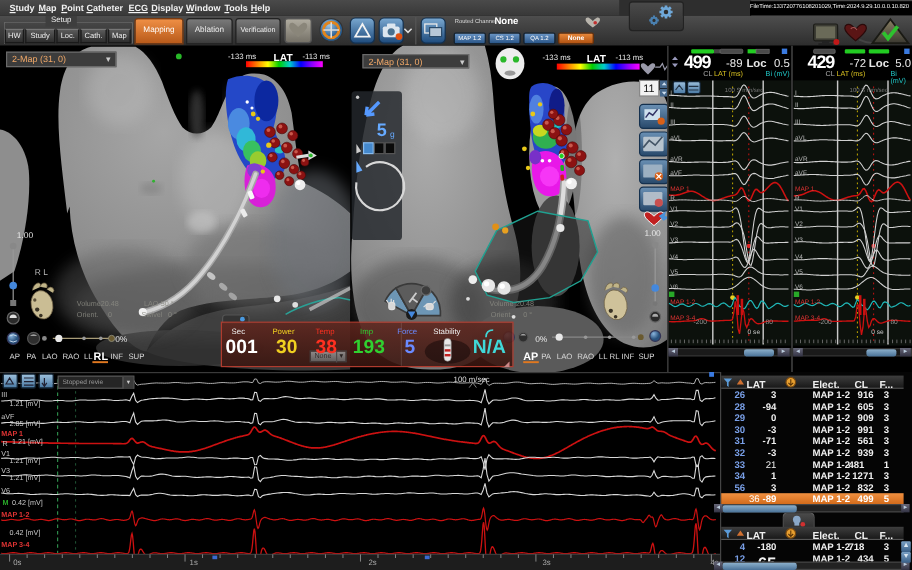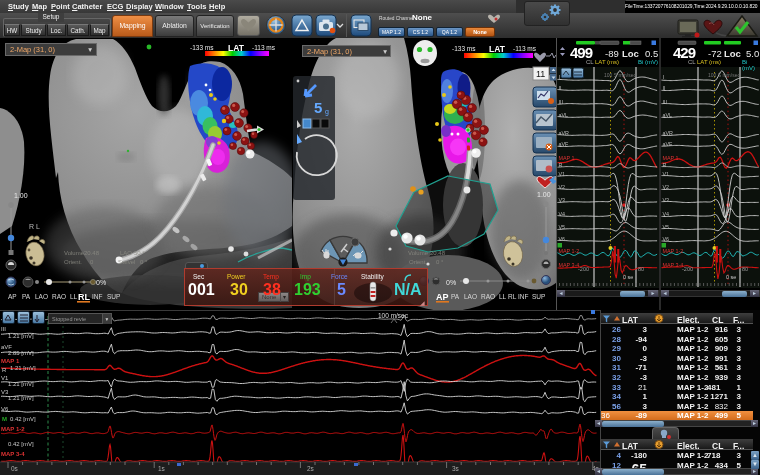--- a/index.html
+++ b/index.html
@@ -784,24 +784,24 @@
 <div class="abs" style="left:601px;top:392.2px;width:152px;height:9.6px;"></div>
 <div class="abs" style="left:601px;top:392.2px;width:20px;font-size:8px;font-weight:bold;color:#7aa0e8;text-align:right">34</div>
 <div class="abs" style="left:621px;top:392.2px;width:26px;font-size:8px;font-weight:bold;color:#f0f0f0;text-align:right">1</div>
 <div class="abs" style="left:677px;top:392.2px;font-size:8px;font-weight:bold;color:#f0f0f0">MAP 1-2</div>
 <div class="abs" style="left:707px;top:392.2px;width:21px;font-size:8px;font-weight:bold;color:#f0f0f0;text-align:right">1271</div>
 <div class="abs" style="left:727px;top:392.2px;width:14px;font-size:8px;font-weight:bold;color:#f0f0f0;text-align:right">3</div>
 <div class="abs" style="left:601px;top:401.8px;width:152px;height:9.6px;"></div>
 <div class="abs" style="left:601px;top:401.8px;width:20px;font-size:8px;font-weight:bold;color:#7aa0e8;text-align:right">56</div>
 <div class="abs" style="left:621px;top:401.8px;width:26px;font-size:8px;font-weight:bold;color:#f0f0f0;text-align:right">3</div>
 <div class="abs" style="left:677px;top:401.8px;font-size:8px;font-weight:bold;color:#f0f0f0">MAP 1-2</div>
-<div class="abs" style="left:707px;top:401.8px;width:21px;font-size:8px;font-weight:normal;color:#f0f0f0;text-align:right">832</div>
+<div class="abs" style="left:707px;top:401.8px;width:21px;font-size:8px;font-weight:bold;color:#f0f0f0;text-align:right">832</div>
 <div class="abs" style="left:727px;top:401.8px;width:14px;font-size:8px;font-weight:bold;color:#f0f0f0;text-align:right">3</div>
 <div class="abs" style="left:601px;top:411.4px;width:152px;height:9.6px;background:linear-gradient(#f09040,#d06818);"></div>
-<div class="abs" style="left:601px;top:411.4px;width:32px;font-size:8px;font-weight:normal;color:#fff;text-align:left">36</div>
+<div class="abs" style="left:601px;top:411.4px;width:32px;font-size:8px;font-weight:normal;color:#fff;text-align:right">36</div>
 <div class="abs" style="left:621px;top:411.4px;width:26px;font-size:8px;font-weight:bold;color:#fff;text-align:right">-89</div>
 <div class="abs" style="left:677px;top:411.4px;font-size:8px;font-weight:bold;color:#fff">MAP 1-2</div>
 <div class="abs" style="left:707px;top:411.4px;width:21px;font-size:8px;font-weight:bold;color:#fff;text-align:right">499</div>
 <div class="abs" style="left:727px;top:411.4px;width:14px;font-size:8px;font-weight:bold;color:#fff;text-align:right">5</div>
 <div class="abs" style="left:601px;top:420px;width:152px;height:7px;background:#222;border:1px solid #444"></div>
 <div class="abs" style="left:602px;top:420.5px;width:62px;height:6px;background:linear-gradient(#8cb0cc,#4a7298);border-radius:2px"></div>
 <div class="abs" style="left:595px;top:420px;width:7px;height:7px;background:linear-gradient(#667,#334);color:#bcd;font-size:5px;text-align:center;line-height:6px">◄</div>
 <div class="abs" style="left:751px;top:420px;width:7px;height:7px;background:linear-gradient(#667,#334);color:#bcd;font-size:5px;text-align:center;line-height:6px">►</div>
 
 <div class="abs" style="left:652px;top:427px;width:27px;height:13px;background:linear-gradient(#4a4a4a,#2e2e2e);border:1px solid #666;border-bottom:none;border-radius:4px 4px 0 0"></div>

